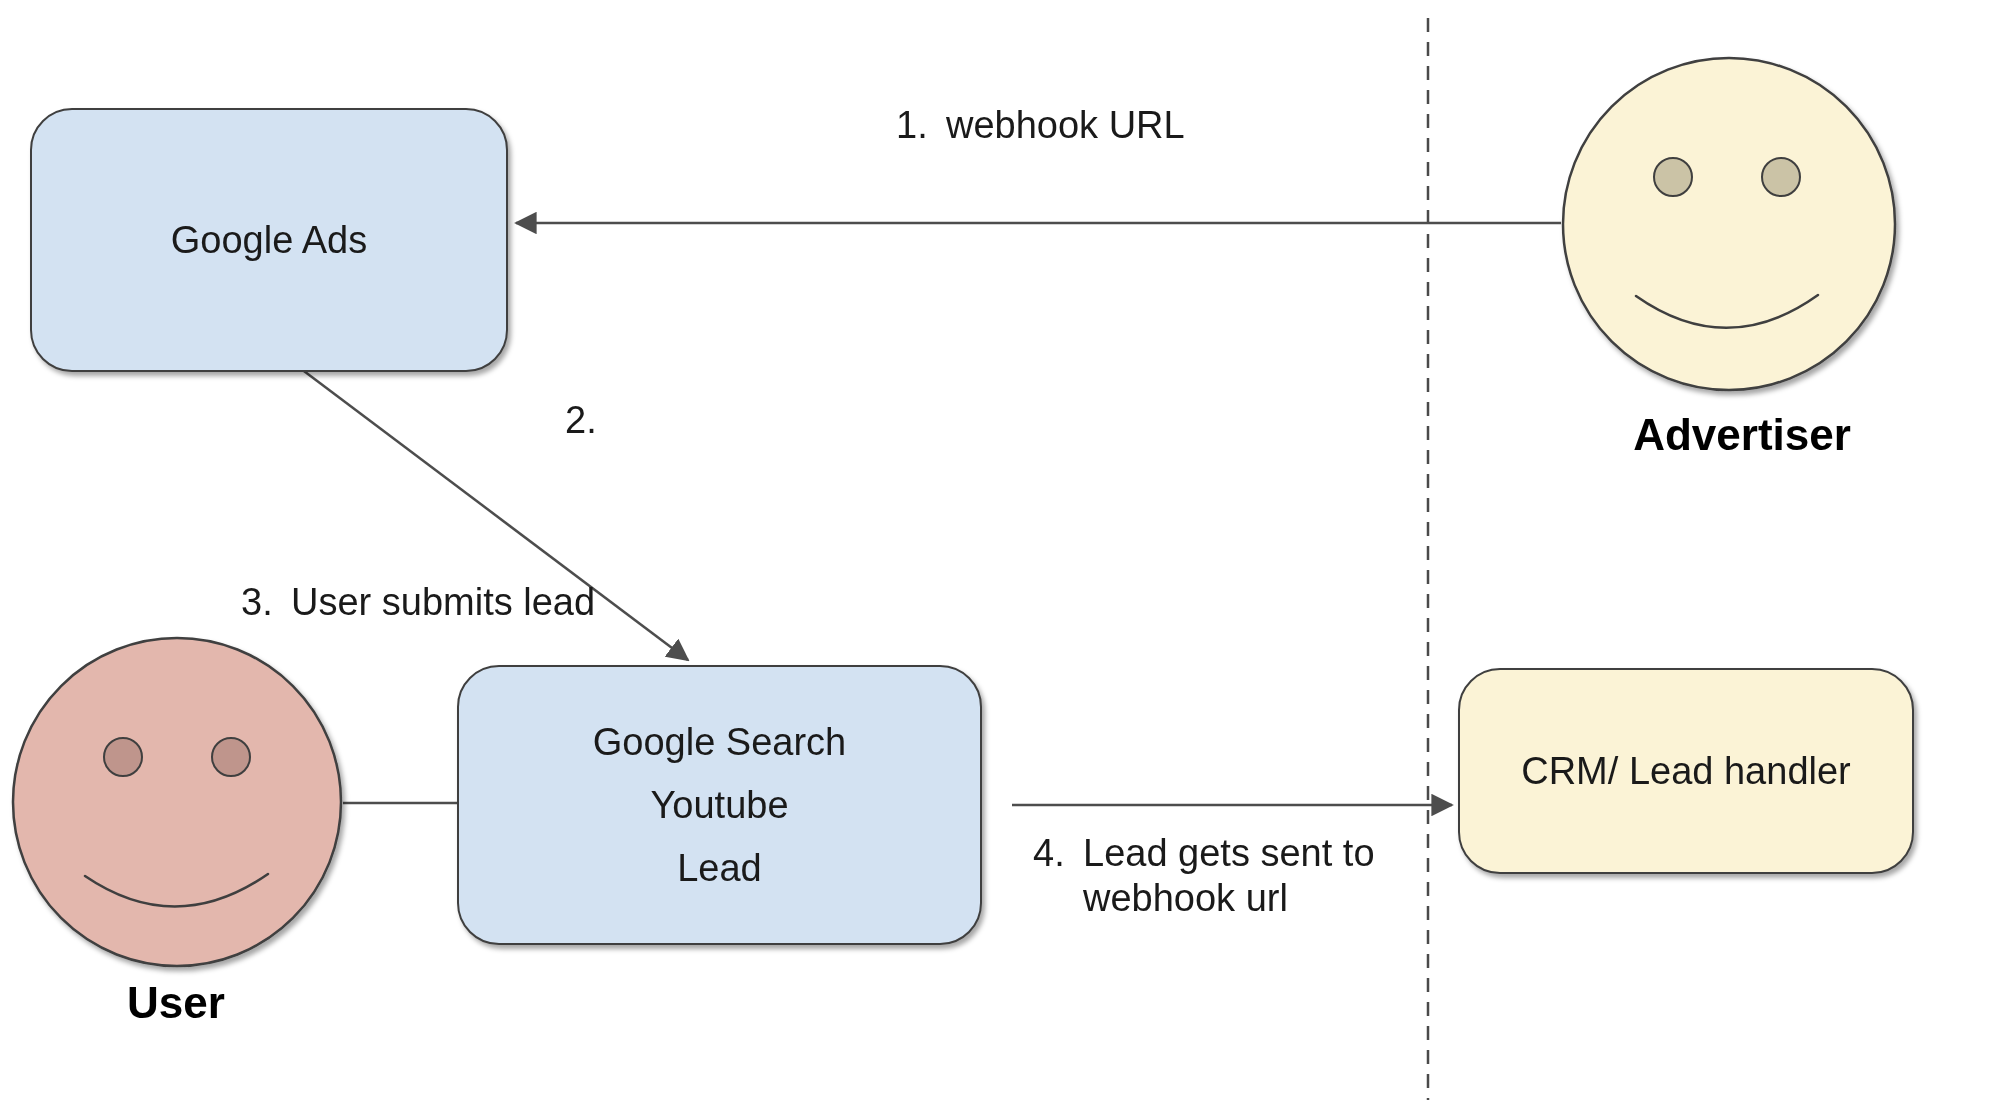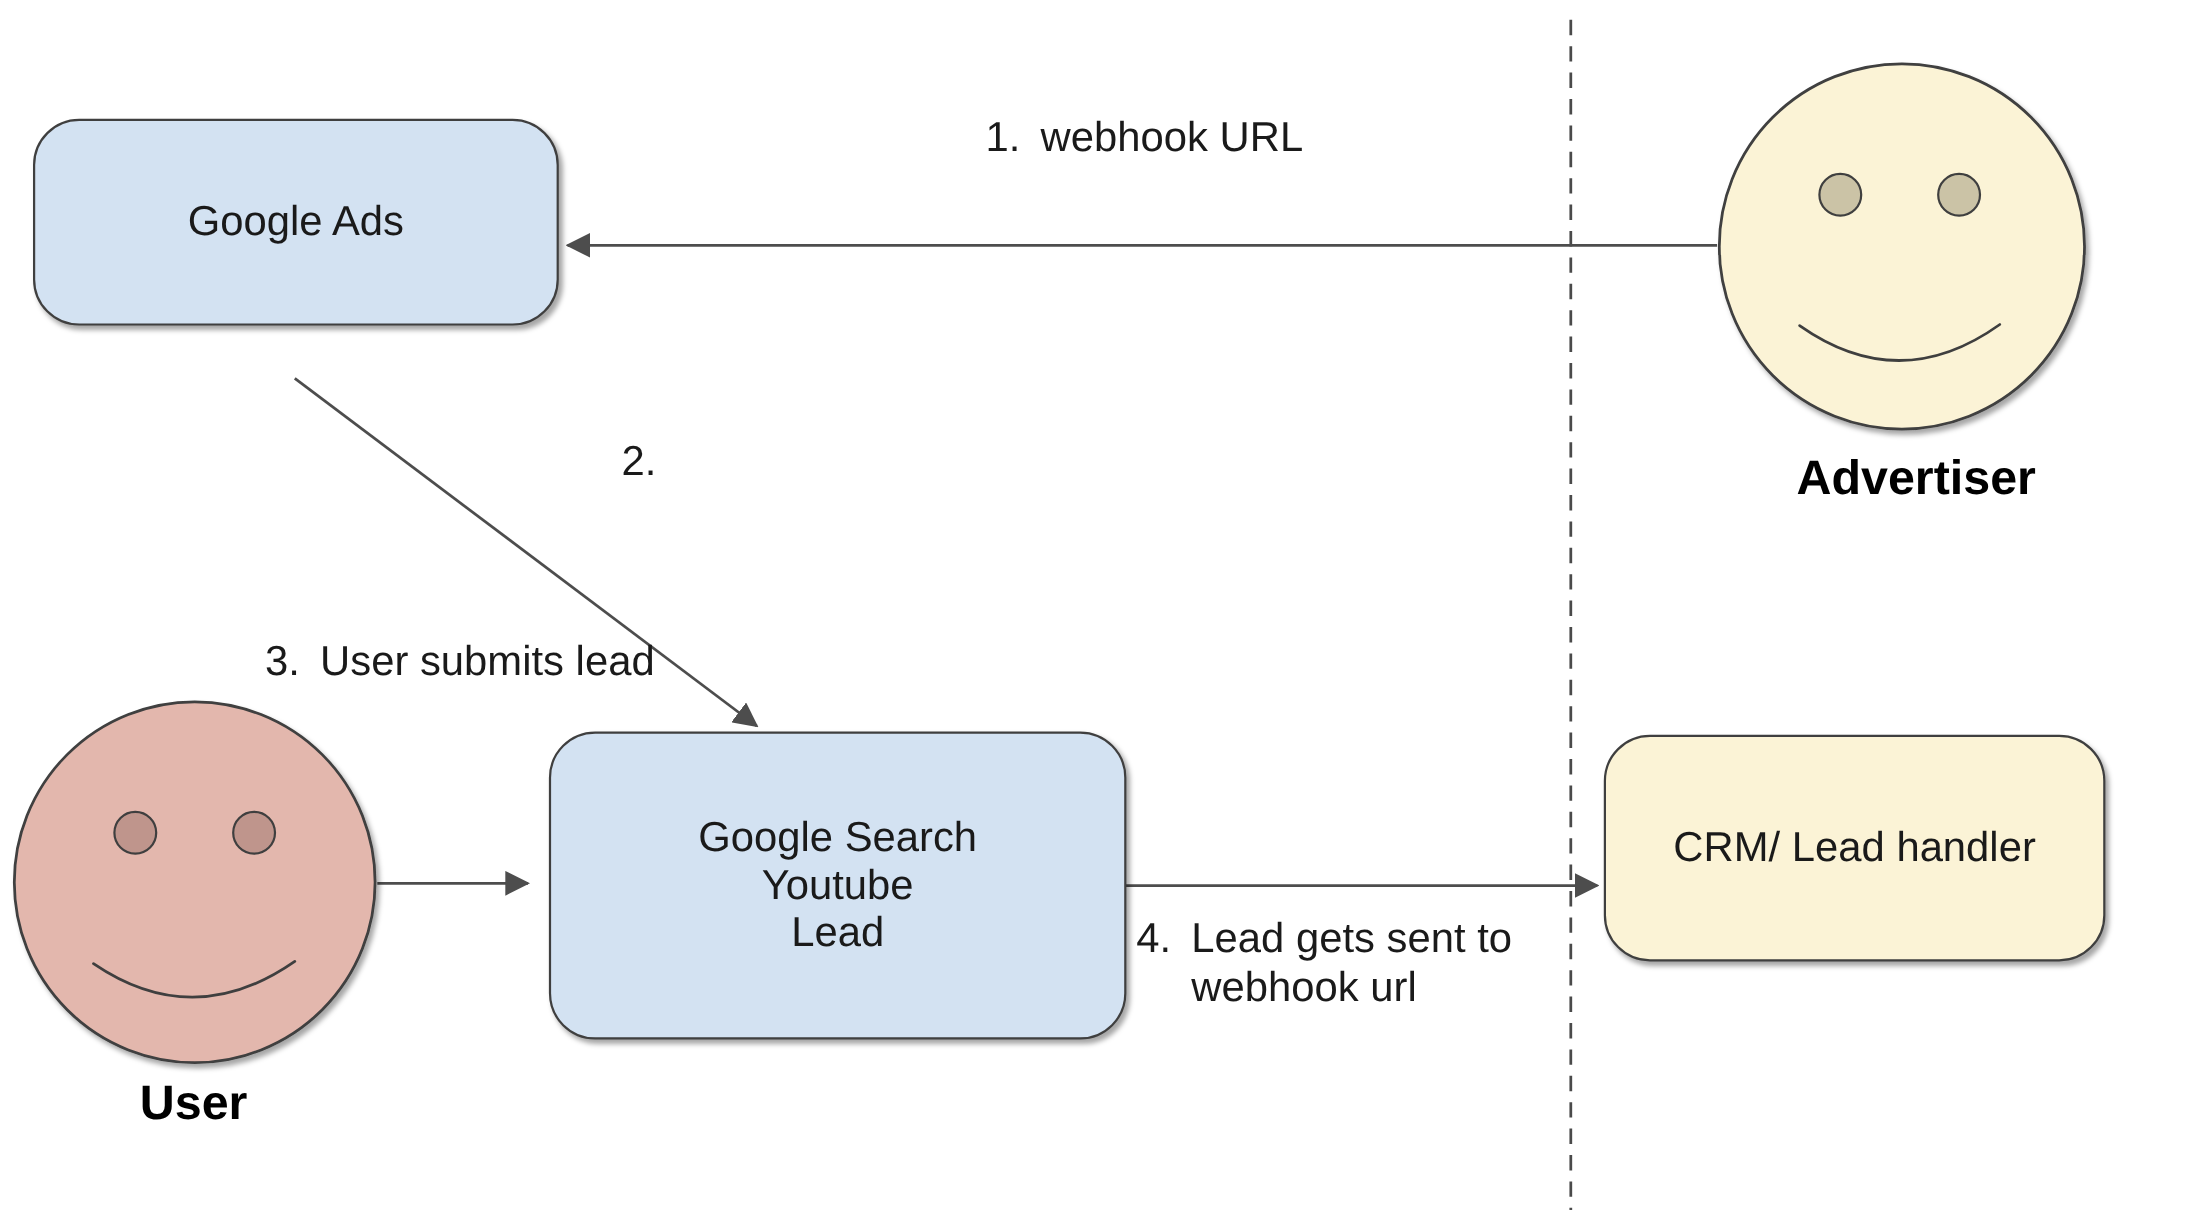--- a/index.html
+++ b/index.html
@@ -23,22 +23,22 @@
     display:flex;
     flex-direction:column;
     align-items:center;
     justify-content:center;
     text-align:center;
     font-size:38px;
     line-height:43px;
     box-shadow:3px 4px 5px rgba(0,0,0,0.35);
   }
   .box.cream { background:#fbf3d6; }
-  .box-google-ads   { left:30px;   top:108px; width:478px; height:188px; }
-  .box-surfaces     { left:499px;  top:665px; width:525px; height:280px; }
+  .box-google-ads   { left:30px;   top:108px; width:478px; height:264px; }
+  .box-surfaces     { left:457px;  top:665px; width:525px; height:280px;gap:20px; }
   .box-crm          { left:1458px; top:668px; width:456px; height:206px; }
   .step {
     position:absolute;
     display:flex;
     font-size:38px;
     line-height:45px;
     white-space:nowrap;
   }
   .step .num { min-width:34px; margin-right:16px; }
   .step-1 { left:896px;  top:103px; }

